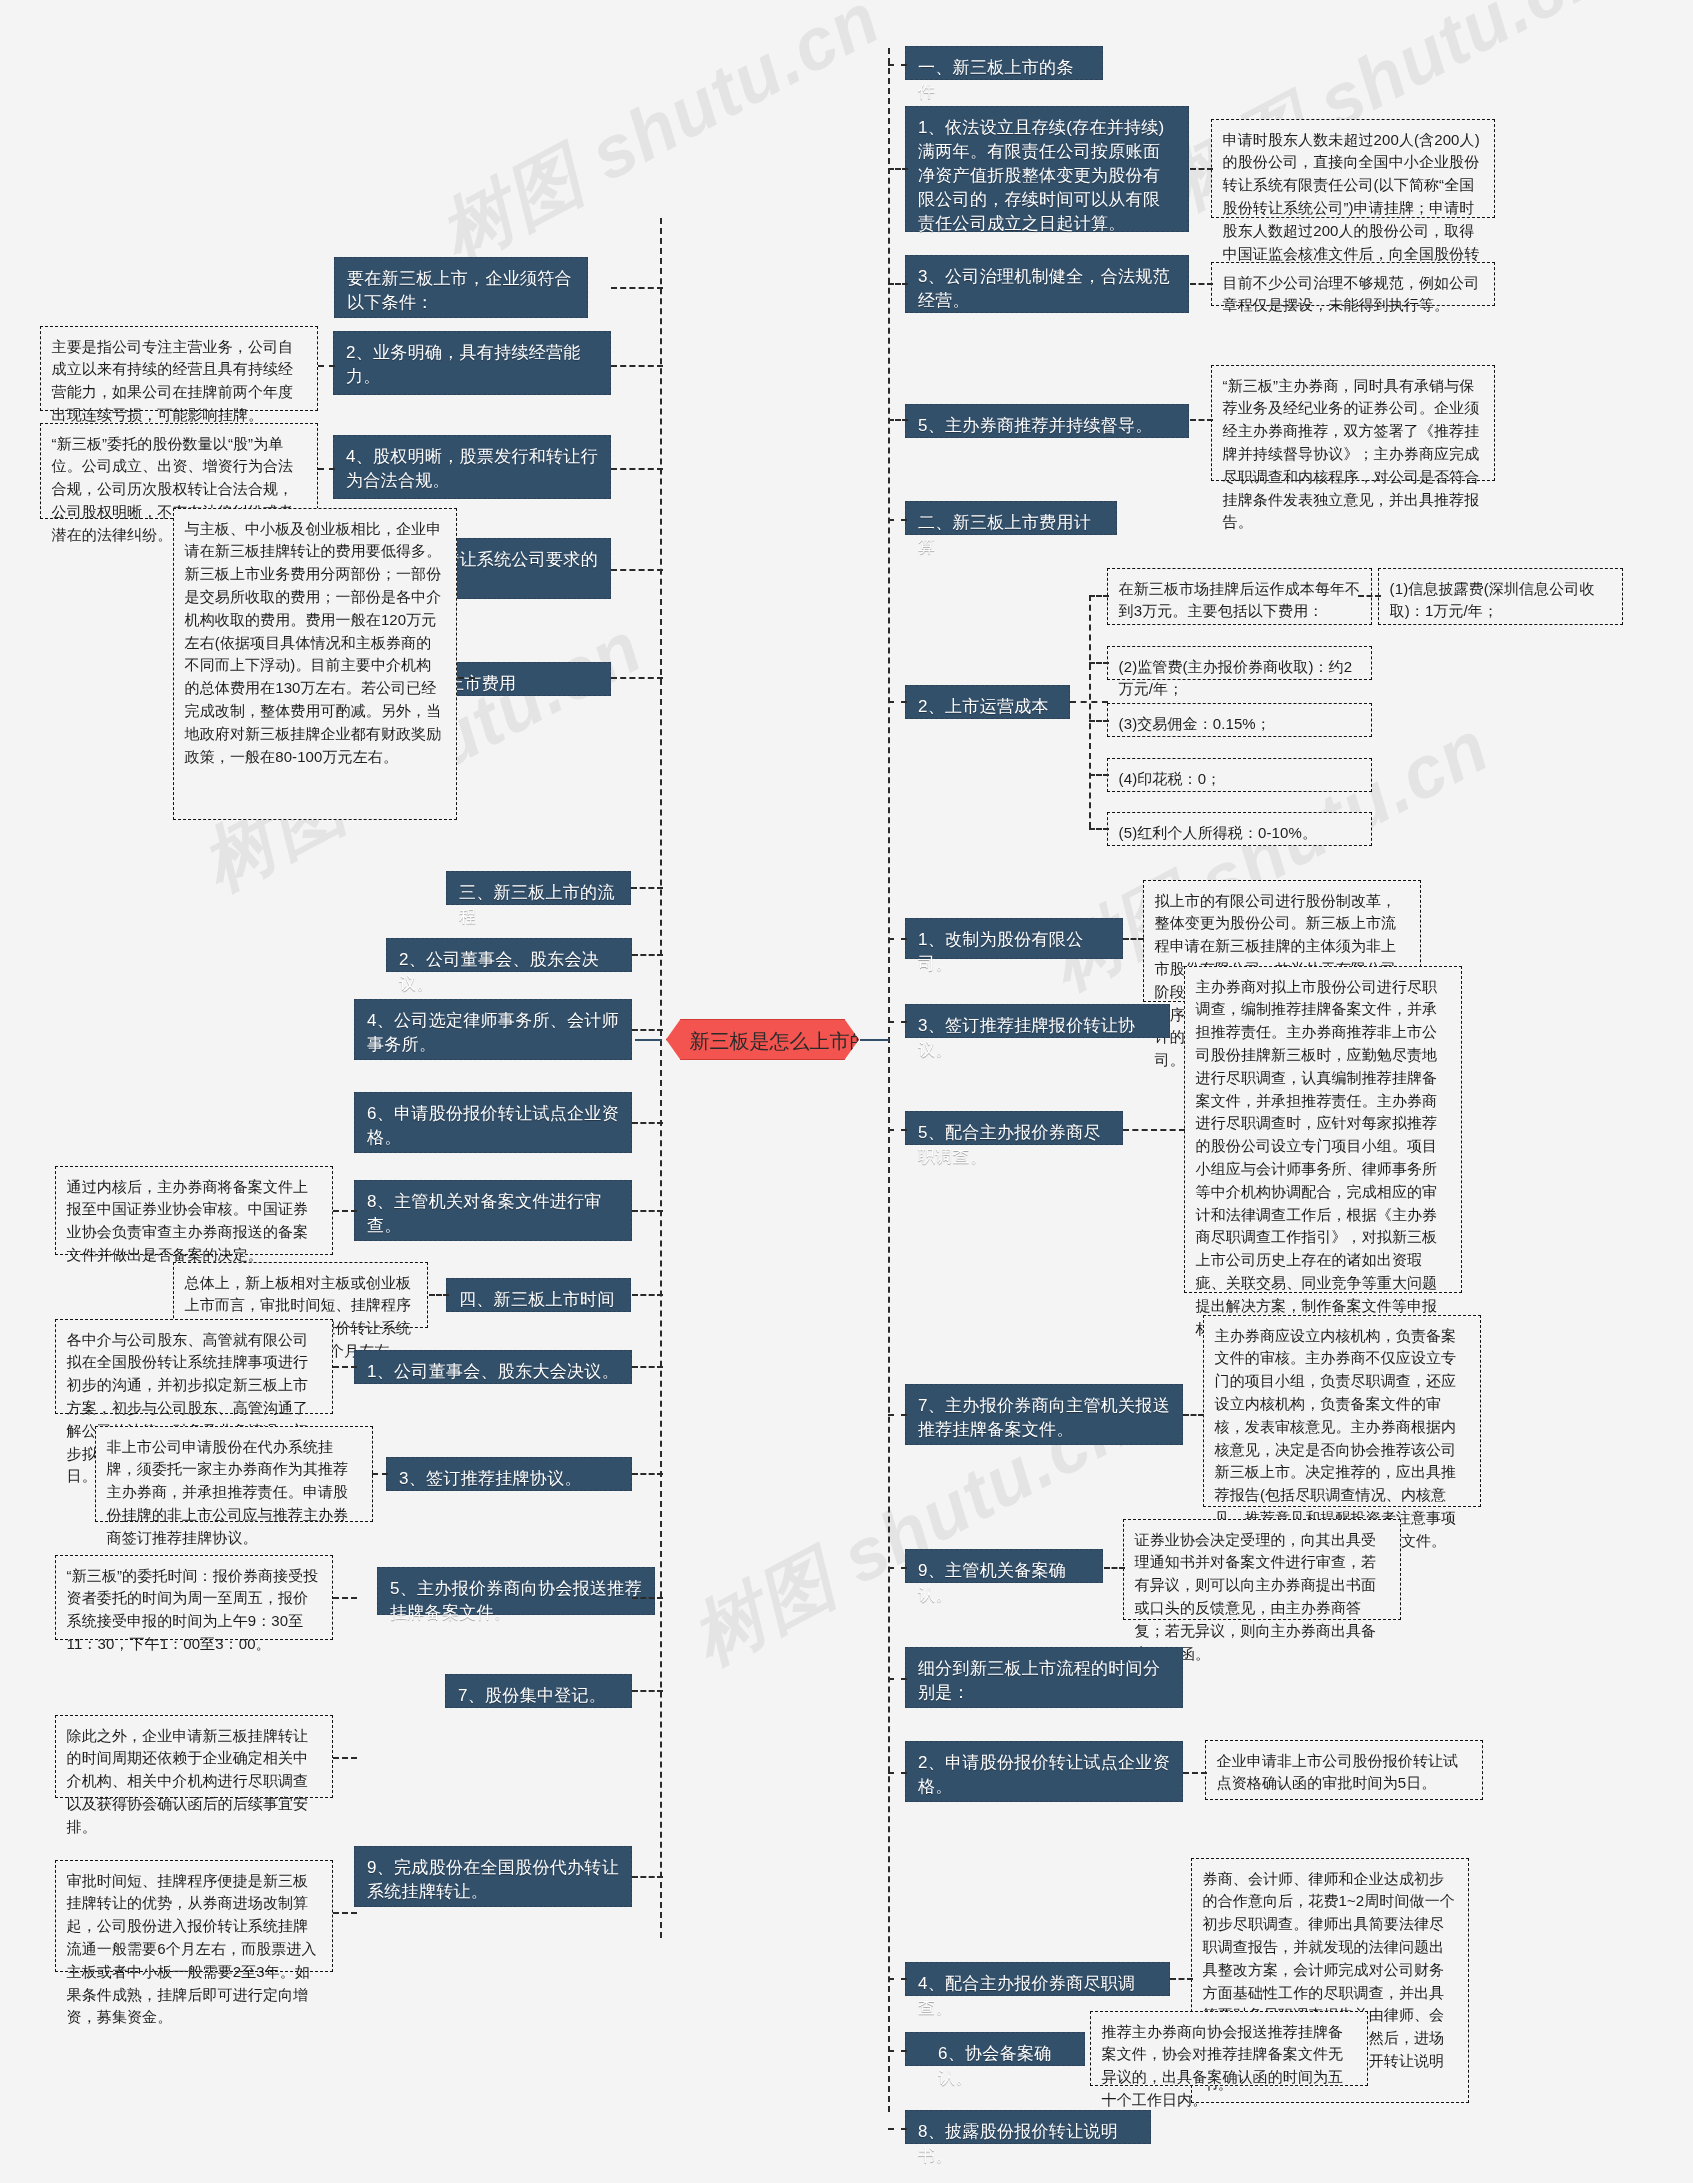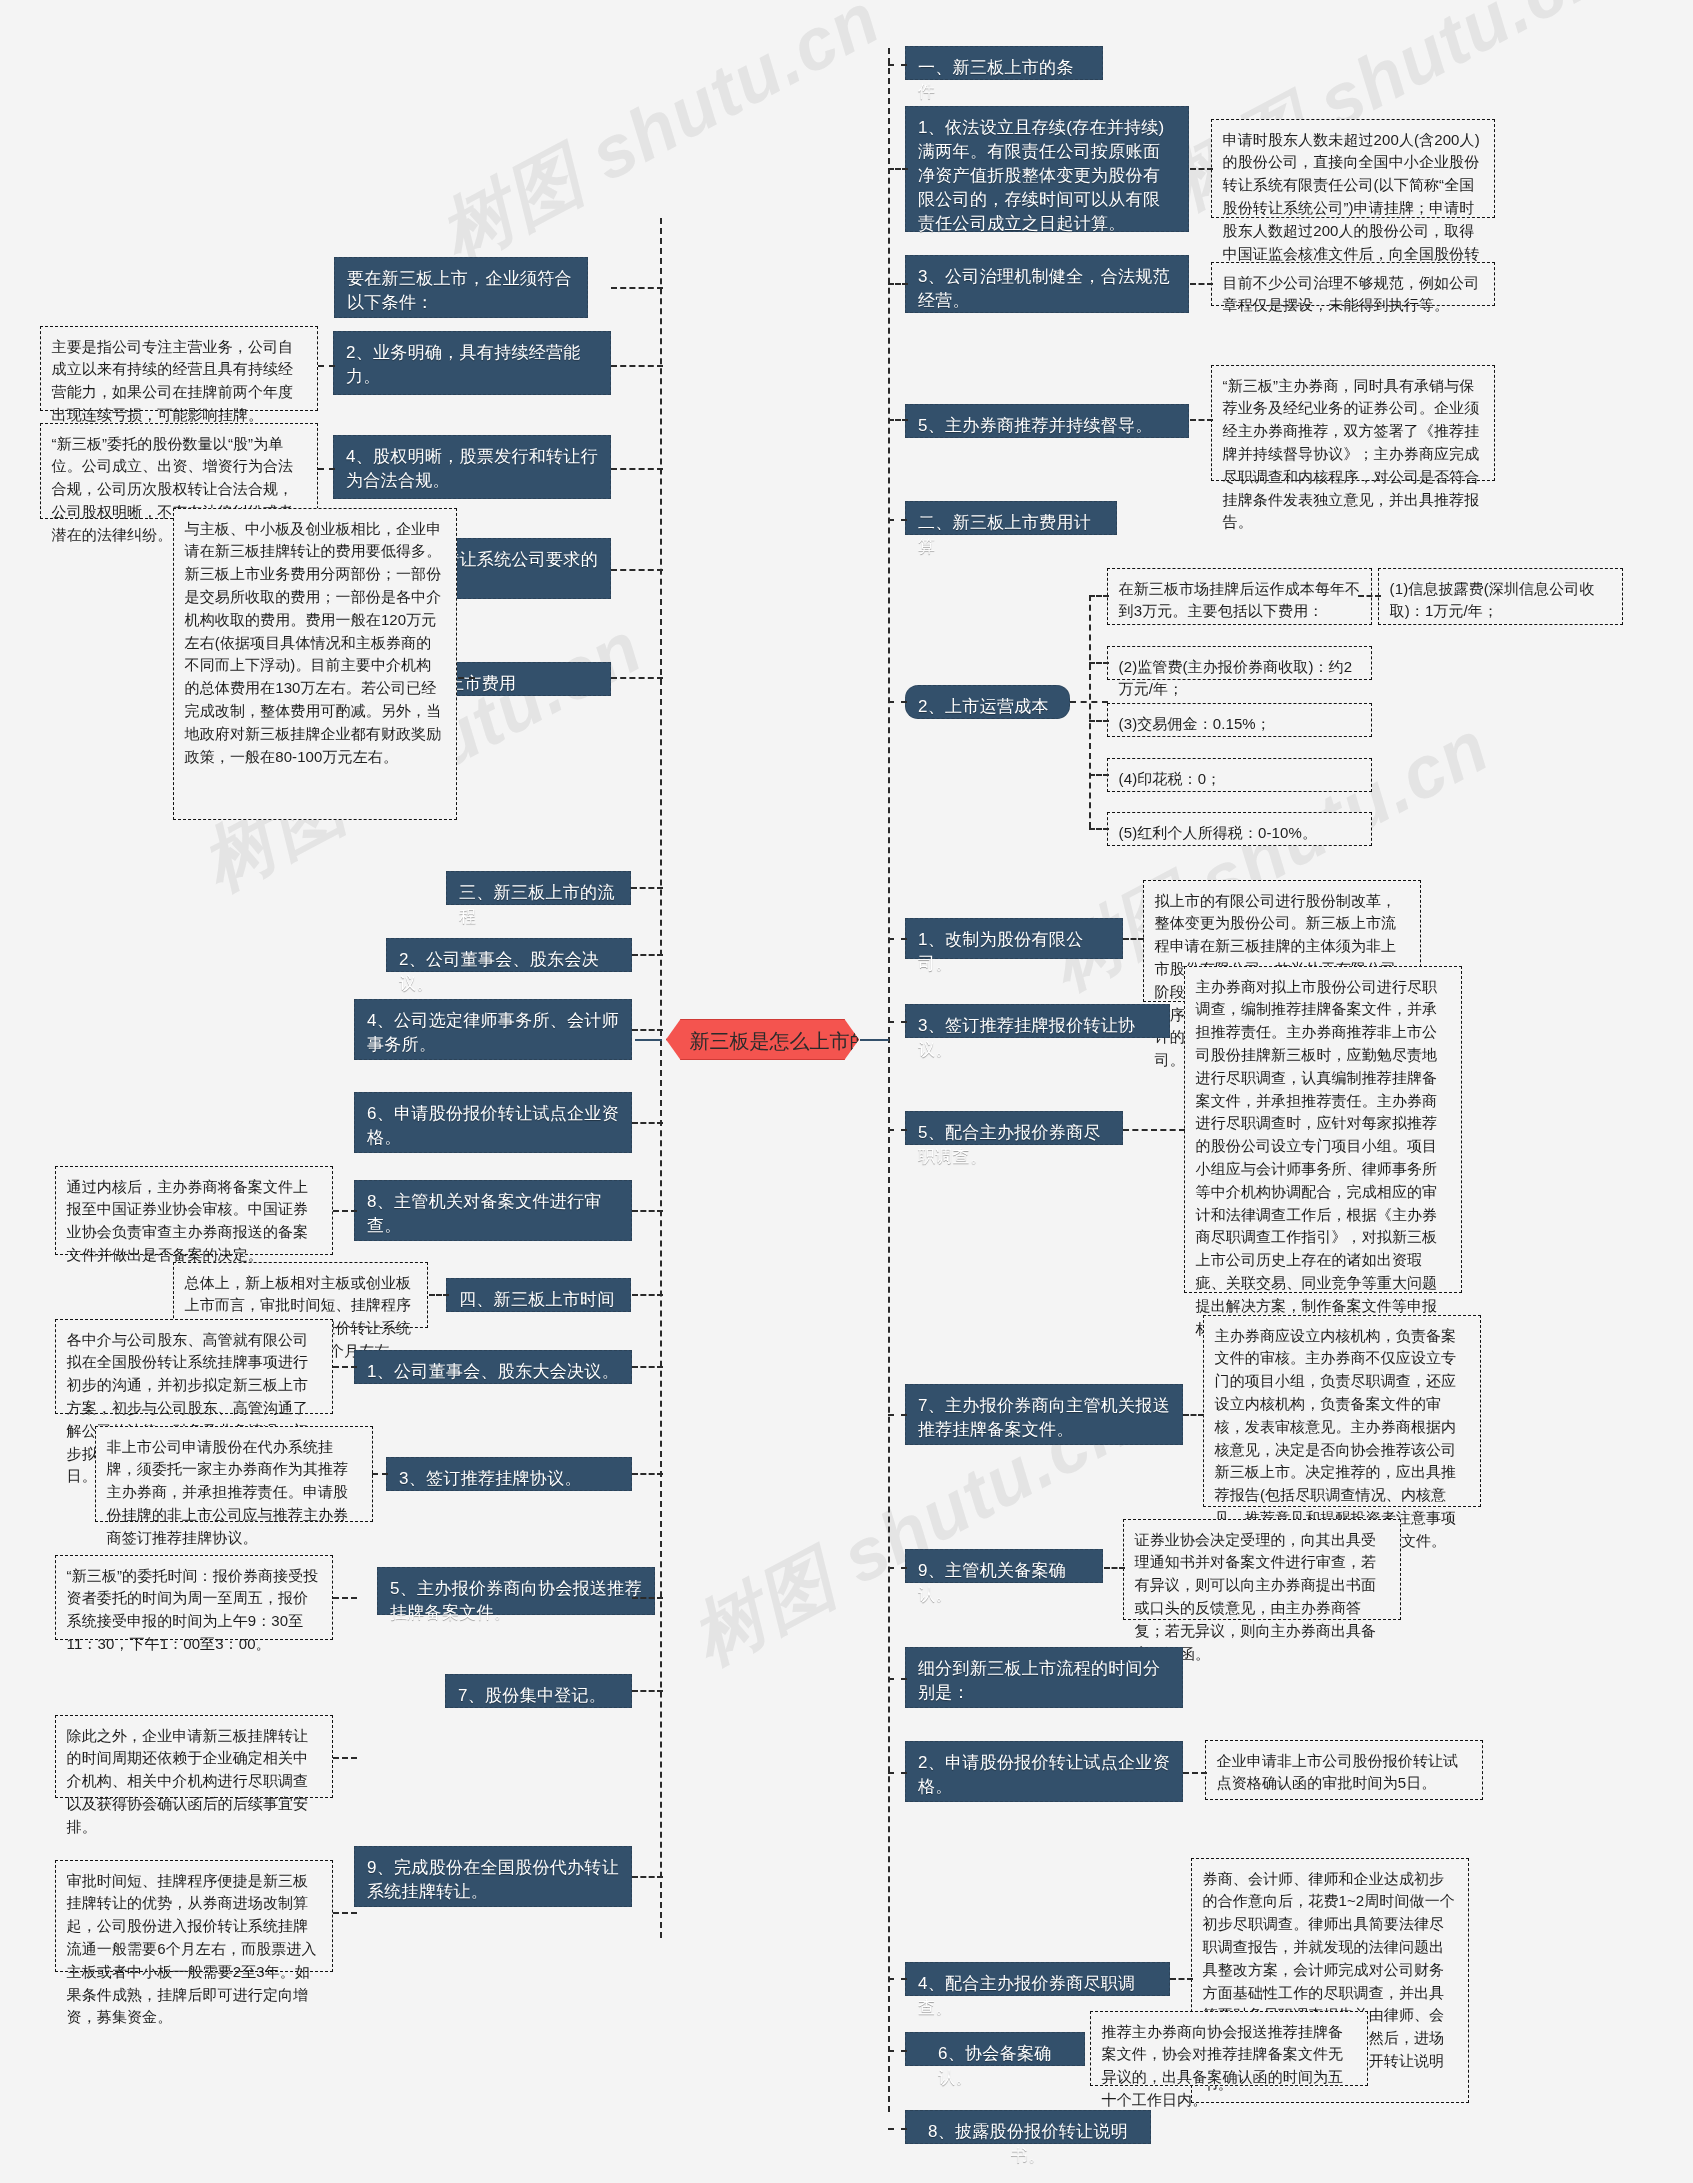--- a/index.html
+++ b/index.html
@@ -165,21 +165,21 @@
 <div class="hline" style="left:1190px;top:283px;width:22.5px;"></div>
 
 <div class="node" style="left:905px;top:404px;width:284px;height:34px;">5、主办券商推荐并持续督导。</div>
 <div class="leaf" style="left:1211px;top:365px;width:284px;height:116px;">“新三板”主办券商，同时具有承销与保荐业务及经纪业务的证券公司。企业须经主办券商推荐，双方签署了《推荐挂牌并持续督导协议》；主办券商应完成尽职调查和内核程序，对公司是否符合挂牌条件发表独立意见，并出具推荐报告。</div>
 <div class="hline" style="left:888px;top:419px;width:20px;"></div>
 <div class="hline" style="left:1190px;top:419px;width:22.5px;"></div>
 
 <div class="node" style="left:905px;top:501px;width:212px;height:34px;">二、新三板上市费用计算</div>
 <div class="hline" style="left:888px;top:519px;width:18.5px;"></div>
 
-<div class="node" style="left:905px;top:685px;width:165px;height:34px;border-radius:13px;">2、上市运营成本</div>
+<div class="node" style="left:905px;top:685px;width:165px;height:34px;">2、上市运营成本</div>
 <div class="leaf" style="left:1107px;top:568px;width:265px;height:57px;">在新三板市场挂牌后运作成本每年不到3万元。主要包括以下费用：</div>
 <div class="leaf" style="left:1378px;top:568px;width:245px;height:57px;">(1)信息披露费(深圳信息公司收取)：1万元/年；</div>
 <div class="leaf" style="left:1107px;top:646px;width:265px;height:34px;">(2)监管费(主办报价券商收取)：约2万元/年；</div>
 <div class="leaf" style="left:1107px;top:703px;width:265px;height:34px;">(3)交易佣金：0.15%；</div>
 <div class="leaf" style="left:1107px;top:758px;width:265px;height:34px;">(4)印花税：0；</div>
 <div class="leaf" style="left:1107px;top:812px;width:265px;height:34px;">(5)红利个人所得税：0-10%。</div>
 <div class="hline" style="left:888px;top:701px;width:18.5px;"></div>
 <div class="hline" style="left:1070px;top:701px;width:38px;"></div>
 <div class="vline" style="left:1089px;top:595px;height:233px;"></div>
 <div class="hline" style="left:1089px;top:595px;width:20px;"></div>
@@ -222,15 +222,15 @@
 
 <div class="node" style="left:905px;top:1962px;width:265px;height:34px;">4、配合主办报价券商尽职调查。</div>
 <div class="leaf" style="left:1191px;top:1858px;width:278px;height:245px;">券商、会计师、律师和企业达成初步的合作意向后，花费1~2周时间做一个初步尽职调查。律师出具简要法律尽职调查报告，并就发现的法律问题出具整改方案，会计师完成对公司财务方面基础性工作的尽职调查，并出具简要财务尽职调查报告并由律师、会计师协助公司进行整改。然后，进场开始全面尽职调查、写公开转让说明书。</div>
 <div class="hline" style="left:888px;top:1978px;width:18.5px;"></div>
 <div class="hline" style="left:1170px;top:1978px;width:22.5px;"></div>
 
 <div class="node" style="left:905px;top:2032px;width:180px;height:34px;padding-left:32px;">6、协会备案确认。</div>
 <div class="leaf" style="left:1090px;top:2011px;width:278px;height:75px;">推荐主办券商向协会报送推荐挂牌备案文件，协会对推荐挂牌备案文件无异议的，出具备案确认函的时间为五十个工作日内。</div>
 <div class="hline" style="left:888px;top:2050px;width:18.5px;"></div>
 
-<div class="node" style="left:905px;top:2110px;width:246px;height:34px;text-align:center;">8、披露股份报价转让说明书。</div>
+<div class="node" style="left:905px;top:2110px;width:246px;height:34px;">8、披露股份报价转让说明书。</div>
 <div class="hline" style="left:888px;top:2128px;width:18.5px;"></div>
 
 
 </body></html>

